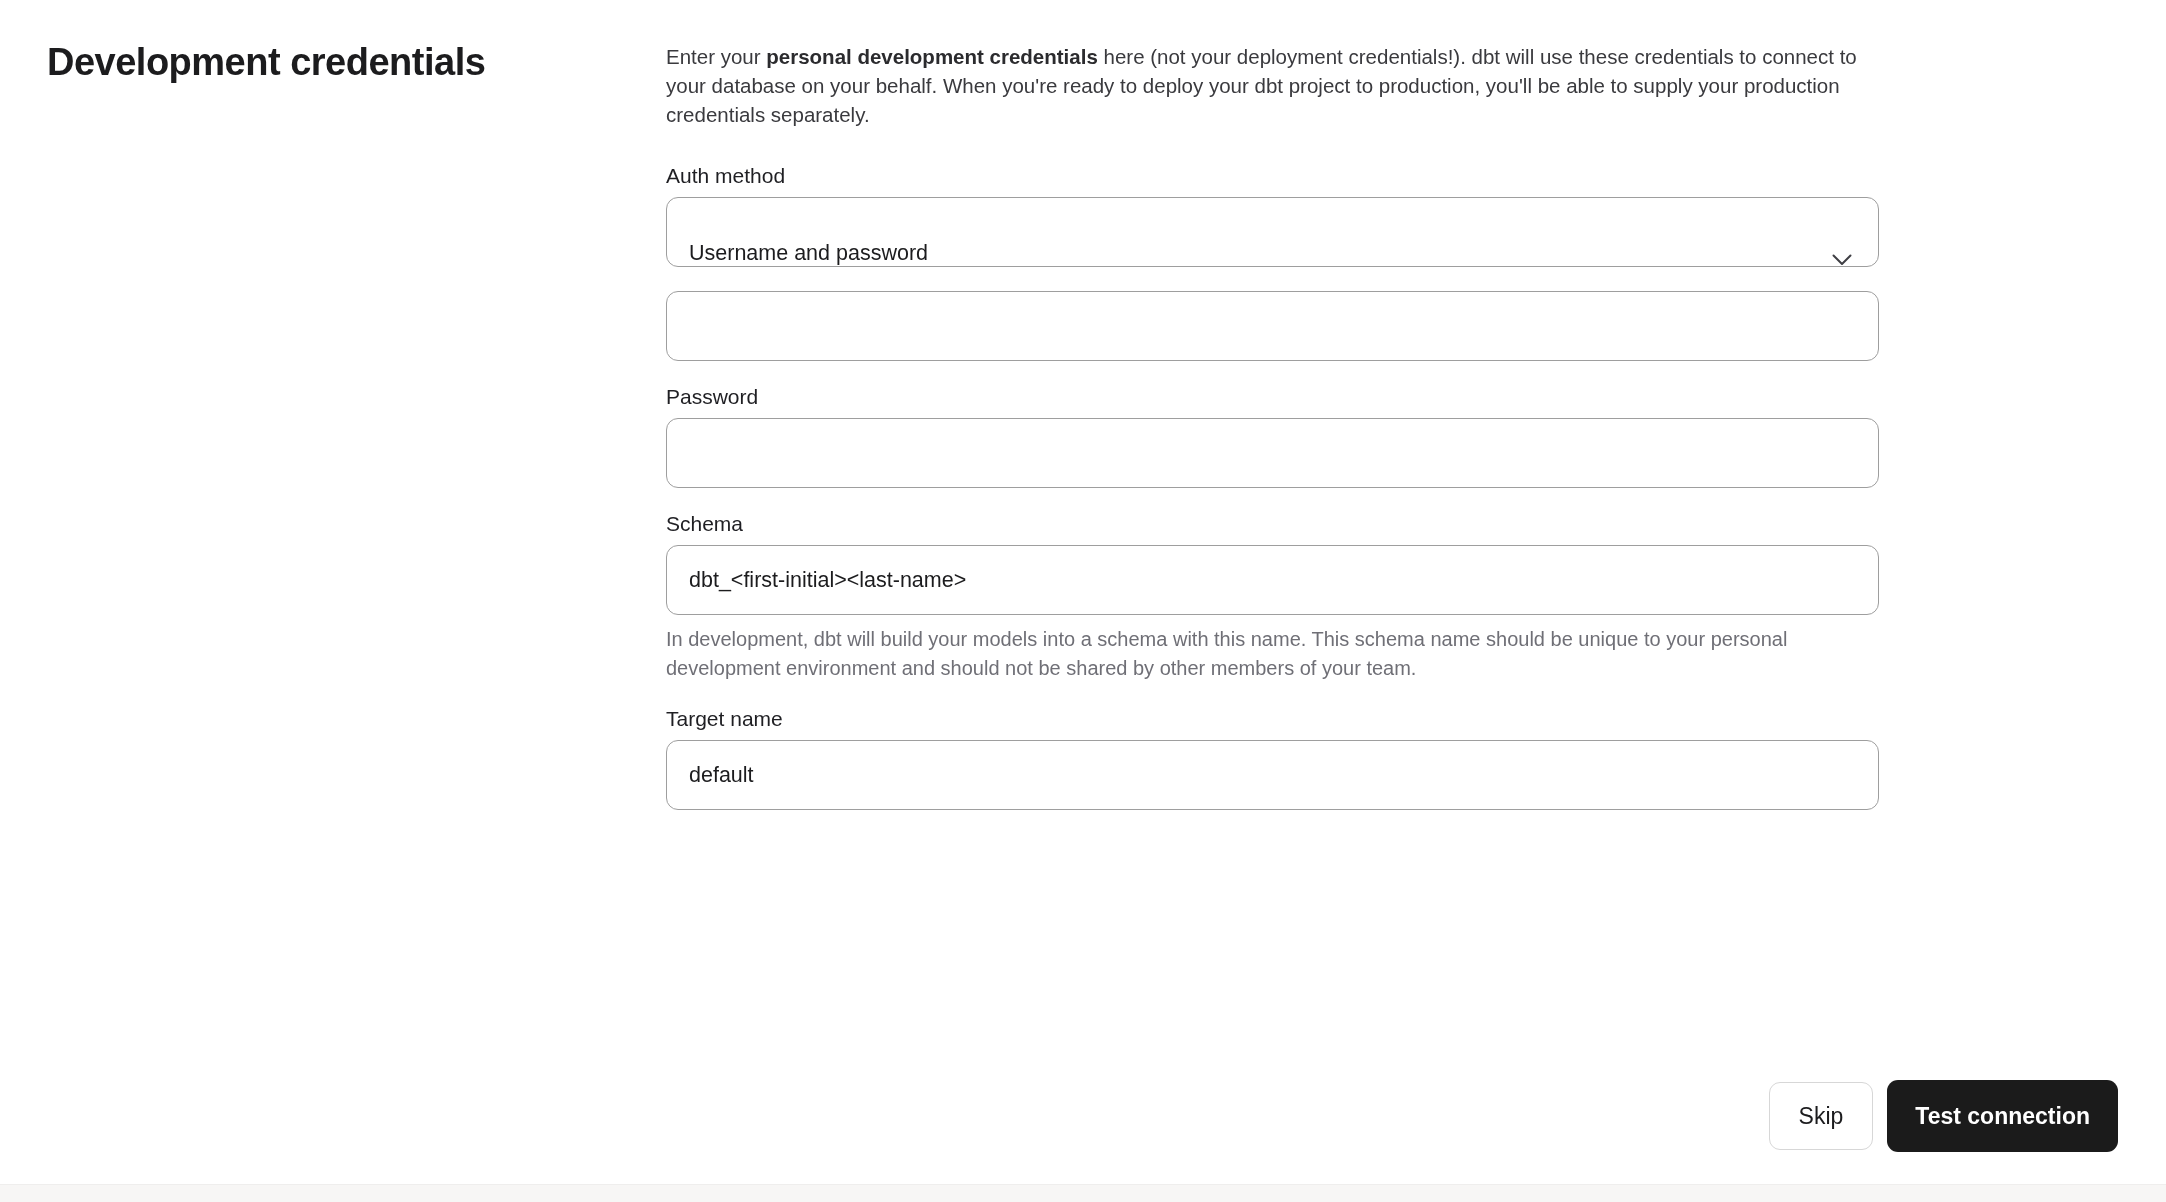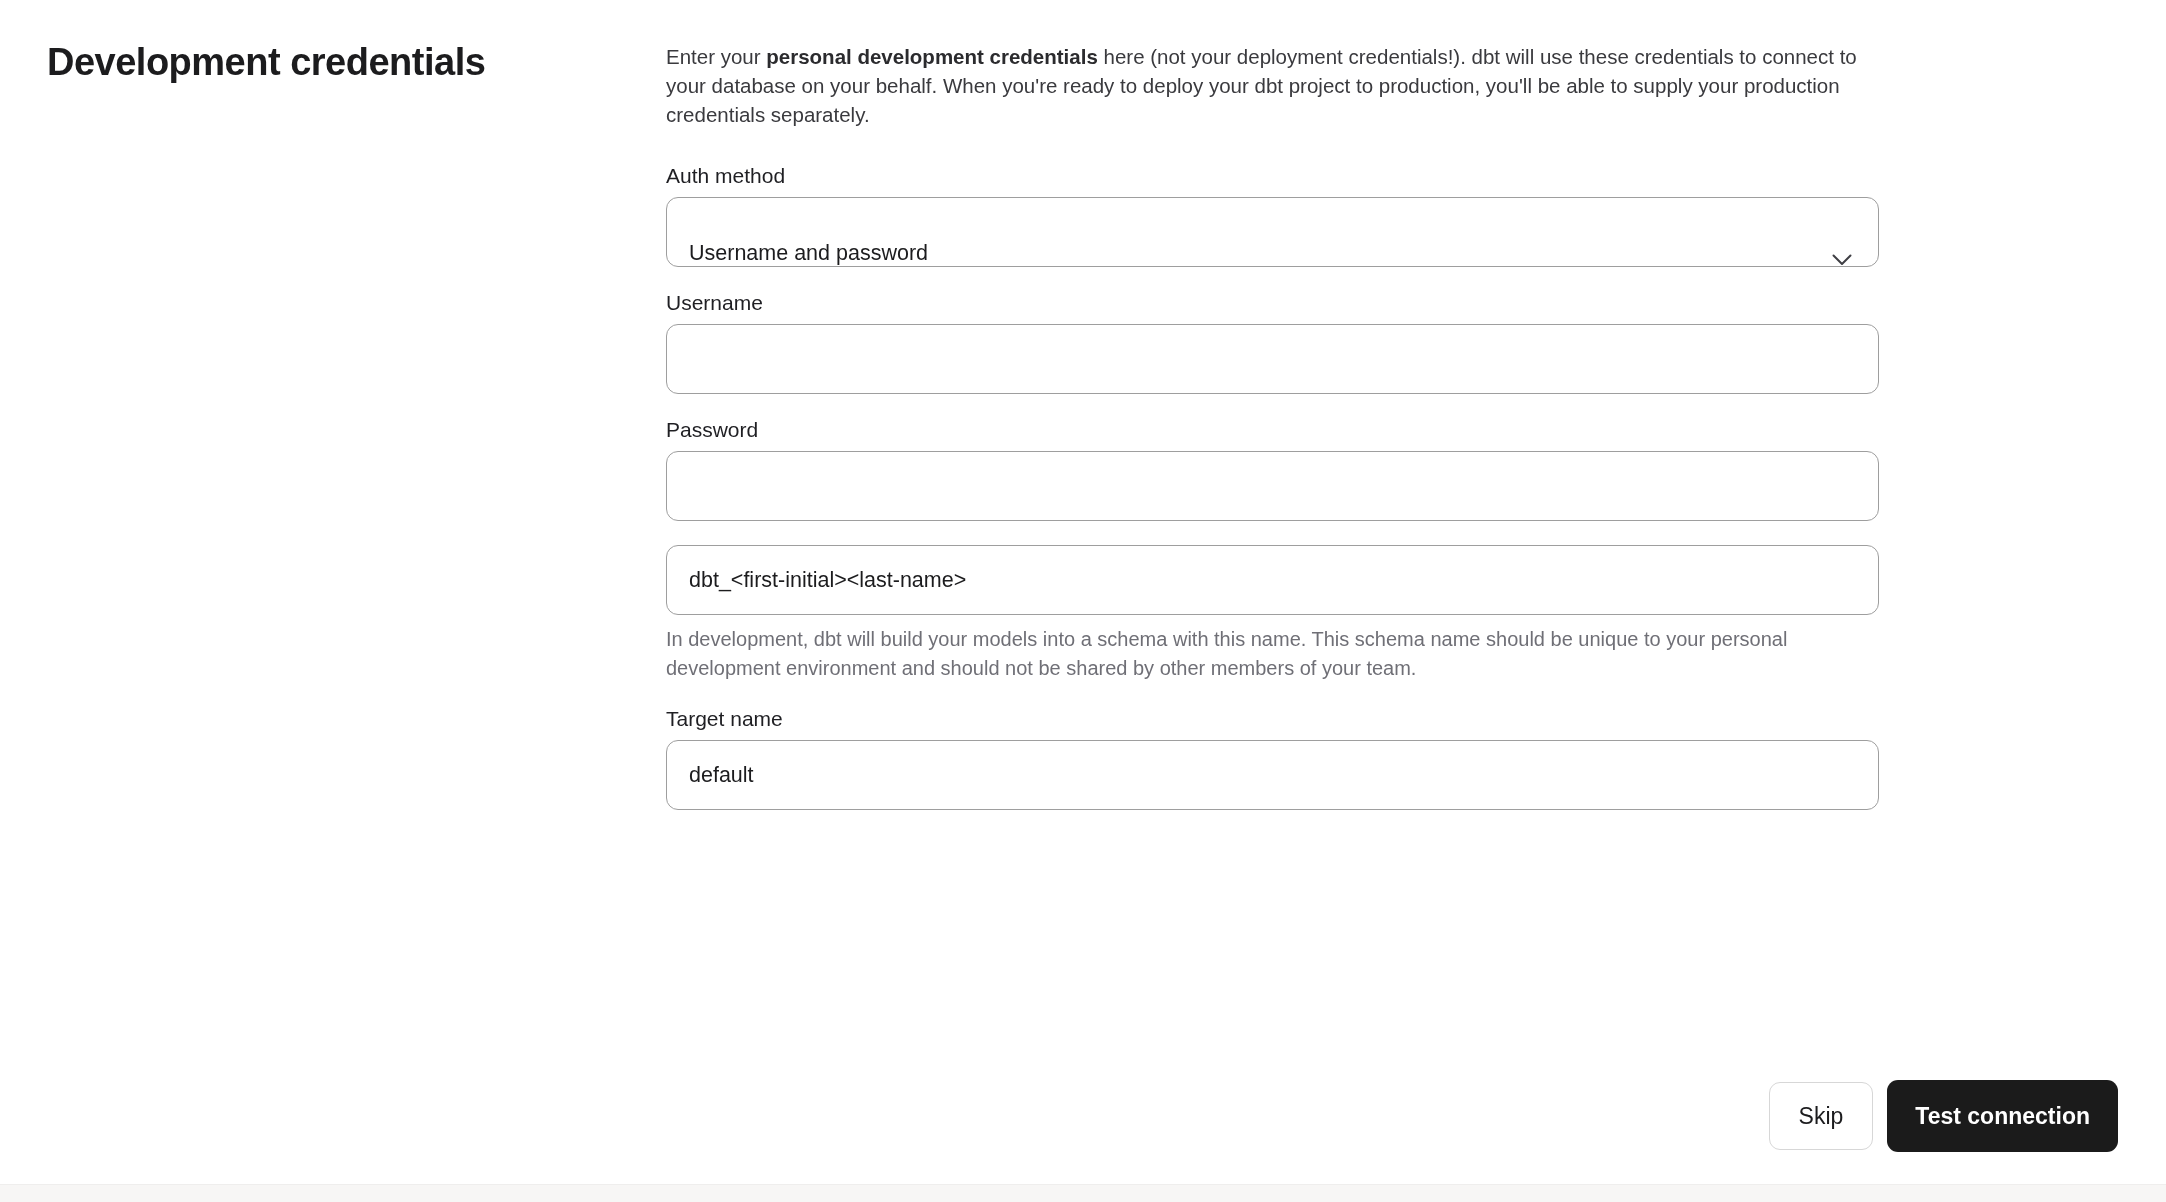--- a/index.html
+++ b/index.html
@@ -133,30 +133,30 @@
       <label class="field-label">Auth method</label>
       <div class="select-box">
         <span>Username and password</span>
         <svg class="chevron" viewBox="0 0 20 12" fill="none">
           <path d="M1.5 1.5 L10 10 L18.5 1.5" stroke="#3f3f44" stroke-width="2" stroke-linecap="round" stroke-linejoin="round"></path>
         </svg>
       </div>
     </div>
 
     <div class="field">
-      <label class="field-label">Username</label>
       <input type="text" class="text-input" value="" style="">
     </div>
 
     <div class="field">
       <label class="field-label">Password</label>
       <input type="password" class="text-input" value="" style="">
     </div>
 
     <div class="field">
+      <label class="field-label">Schema</label>
       <input type="text" class="text-input" value="dbt_&lt;first-initial&gt;&lt;last-name&gt;" style="">
       <div class="helper">In development, dbt will build your models into a schema with this name. This schema name should be unique to your personal development environment and should not be shared by other members of your team.</div>
     </div>
 
     <div class="field">
       <label class="field-label">Target name</label>
       <input type="text" class="text-input" value="default" style="">
     </div>
 
 

